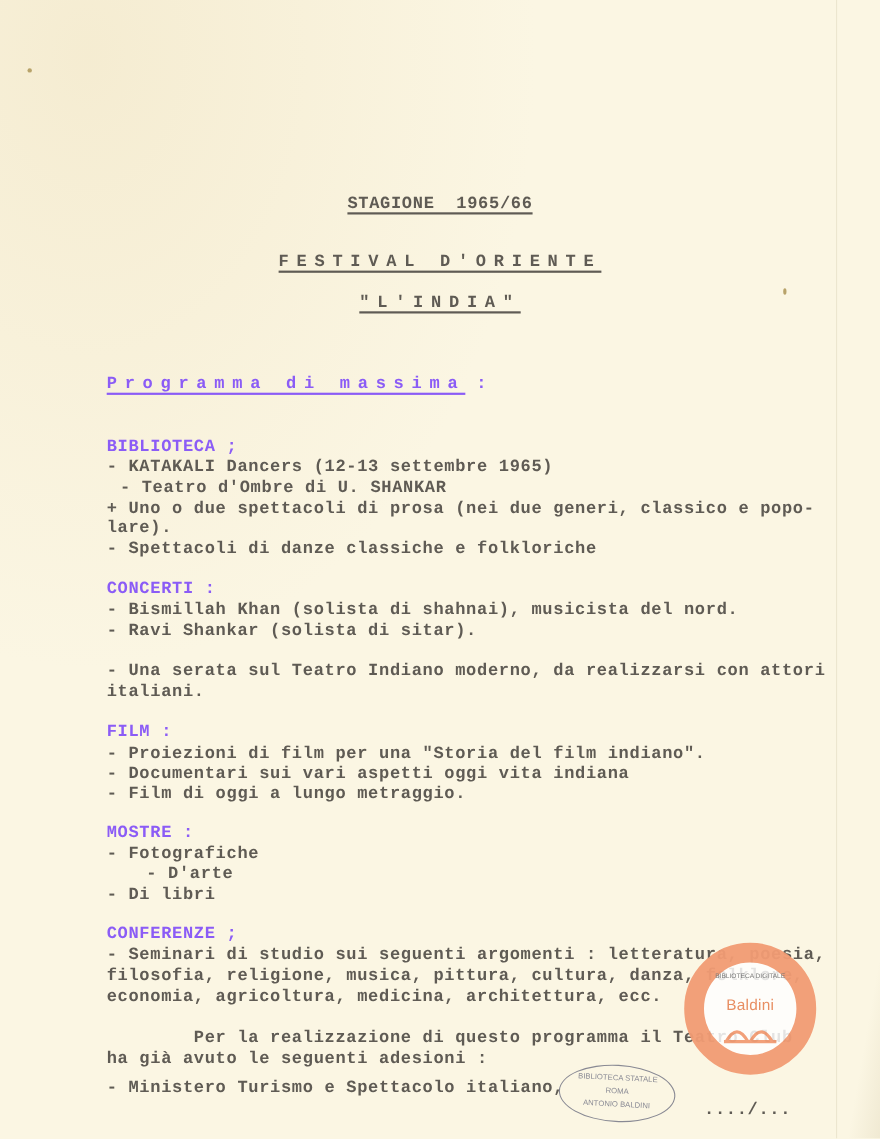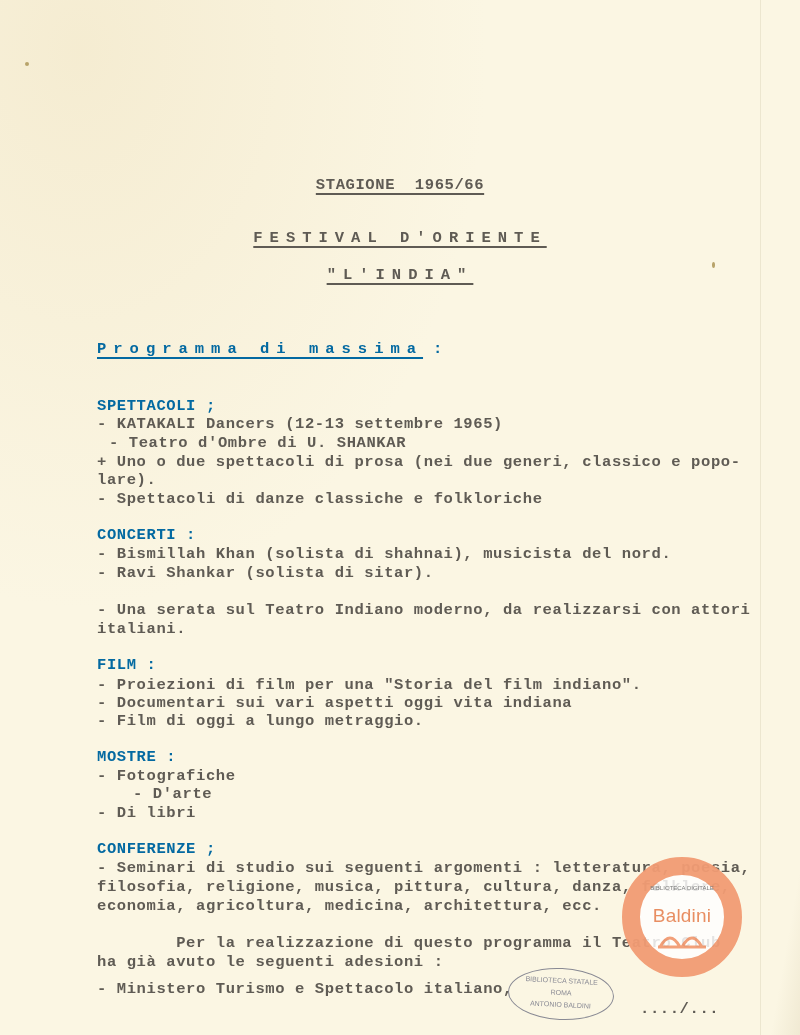--- a/index.html
+++ b/index.html
@@ -17,33 +17,33 @@
         linear-gradient(100deg, rgba(0,0,0,0) 0%, rgba(0,0,0,0) 97%, rgba(220,210,180,0.35) 100%),
         #fbf6e3;
     }
     .fold { position: absolute; top: 0; left: 760px; width: 1px; height: 1035px; background: rgba(210,200,170,0.35); }
     .speck { position: absolute; border-radius: 50%; background: #b8a36a; }
     .line {
       position: absolute; white-space: pre;
       font-size: 15.5px; letter-spacing: 0.6px; font-weight: bold;
       color: #5f5b54;
     }
-    .faint { color: #0369a1; }
+    .faint { color: #8b5cf6; }
     .center { left: 0; width: 800px; text-align: center; }
     .u { text-decoration: underline; text-decoration-thickness: 2px; text-underline-offset: 4px; }
     .spaced { letter-spacing: 7px; }
     .logo {
       position: absolute; left: 622px; top: 857px; width: 120px; height: 120px;
       border-radius: 50%; box-sizing: border-box;
       border: 18px solid #f29c74; background: rgba(255,255,255,0.88);
       opacity: 0.95;
     }
     .logo-text {
       position: absolute; left: 0; right: 0; top: 30px; text-align: center;
-      font-family: "Liberation Sans", sans-serif; font-size: 19px; color: #e8895c; letter-spacing: 0.2px;
+      font-family: "Liberation Sans", sans-serif; font-size: 14px; color: #e8895c; letter-spacing: 0.2px;
     }
     .logo-sub {
       position: absolute; left: 0; right: 0; top: 10px; text-align: center;
       font-family: "Liberation Sans", sans-serif; font-size: 6px; color: #777; line-height: 7px;
     }
     .stamp {
       position: absolute; left: 508px; top: 968px; width: 106px; height: 52px;
       border: 1.5px solid #6d6f80; border-radius: 50%;
       font-family: "Liberation Sans", sans-serif; font-size: 7px; color: #6d6f80;
       text-align: center; line-height: 12px; box-sizing: border-box; padding-top: 6px;
@@ -57,21 +57,21 @@
 <div class="fold"></div>
 <div class="speck" style="left:25px;top:62px;width:4px;height:4px;"></div>
 <div class="speck" style="left:712px;top:262px;width:3px;height:6px;"></div>
 
 <div class="line center u" style="top:176px;">STAGIONE  1965/66</div>
 <div class="line center u spaced" style="top:229px;">FESTIVAL D'ORIENTE</div>
 <div class="line center u spaced" style="top:266px;">"L'INDIA"</div>
 
 <div class="line faint" style="left:97px;top:340px;"><span class="u spaced">Programma di massima</span><span> :</span></div>
 
-<div class="line faint" style="left:97px;top:397px;">SPETTACOLI ;</div>
+<div class="line faint" style="left:97px;top:397px;">BIBLIOTECA ;</div>
 <div class="line" style="left:97px;top:415px;">- KATAKALI Dancers (12-13 settembre 1965)</div>
 <div class="line" style="left:109px;top:434px;">- Teatro d'Ombre di U. SHANKAR</div>
 <div class="line" style="left:97px;top:453px;">+ Uno o due spettacoli di prosa (nei due generi, classico e popo-</div>
 <div class="line" style="left:97px;top:471px;">lare).</div>
 <div class="line" style="left:97px;top:490px;">- Spettacoli di danze classiche e folkloriche</div>
 
 <div class="line faint" style="left:97px;top:526px;">CONCERTI :</div>
 <div class="line" style="left:97px;top:545px;">- Bismillah Khan (solista di shahnai), musicista del nord.</div>
 <div class="line" style="left:97px;top:564px;">- Ravi Shankar (solista di sitar).</div>
 

